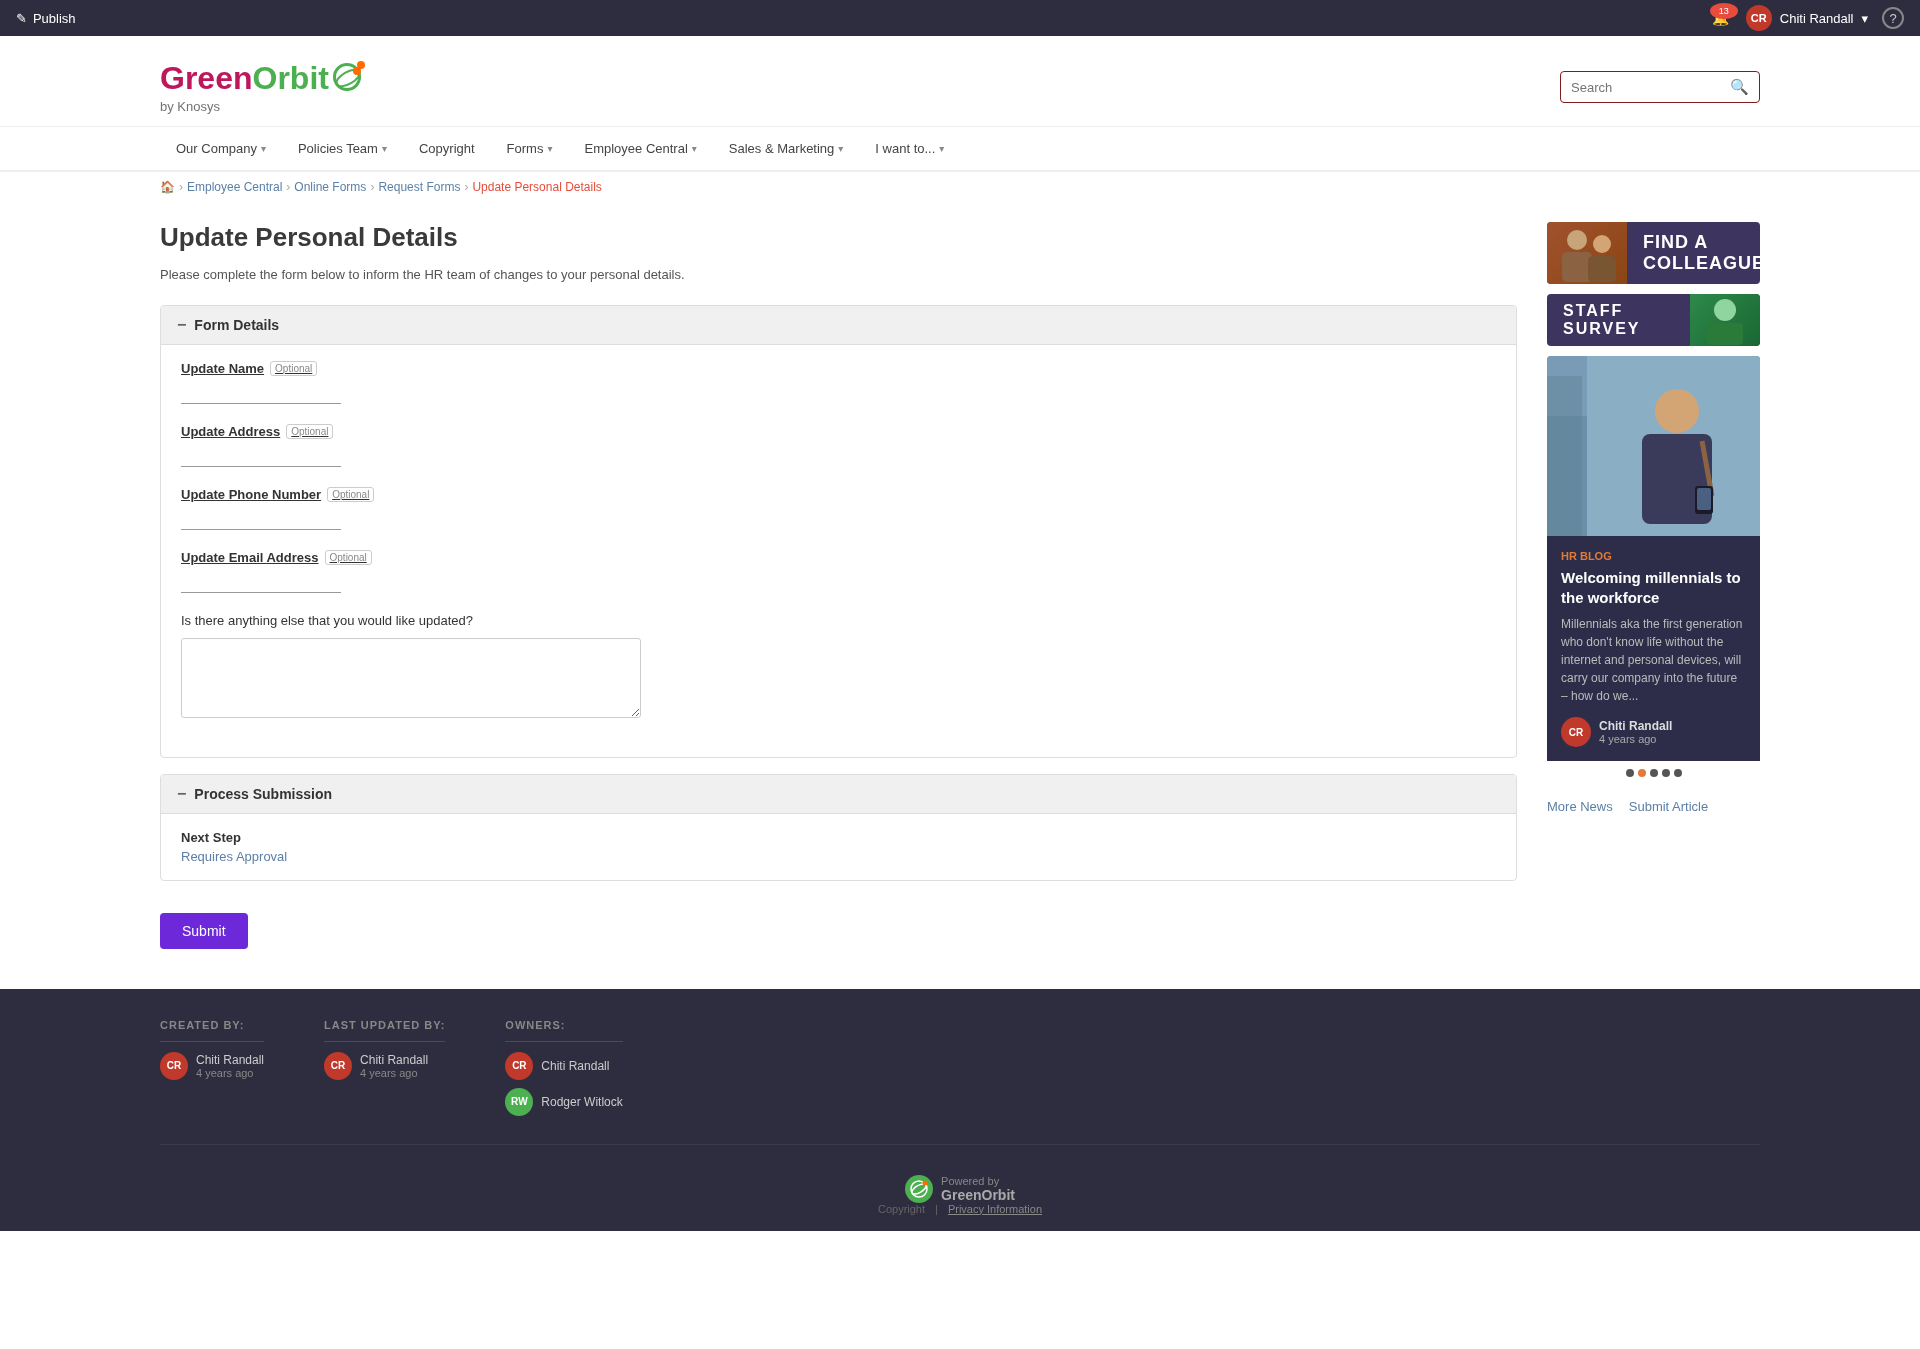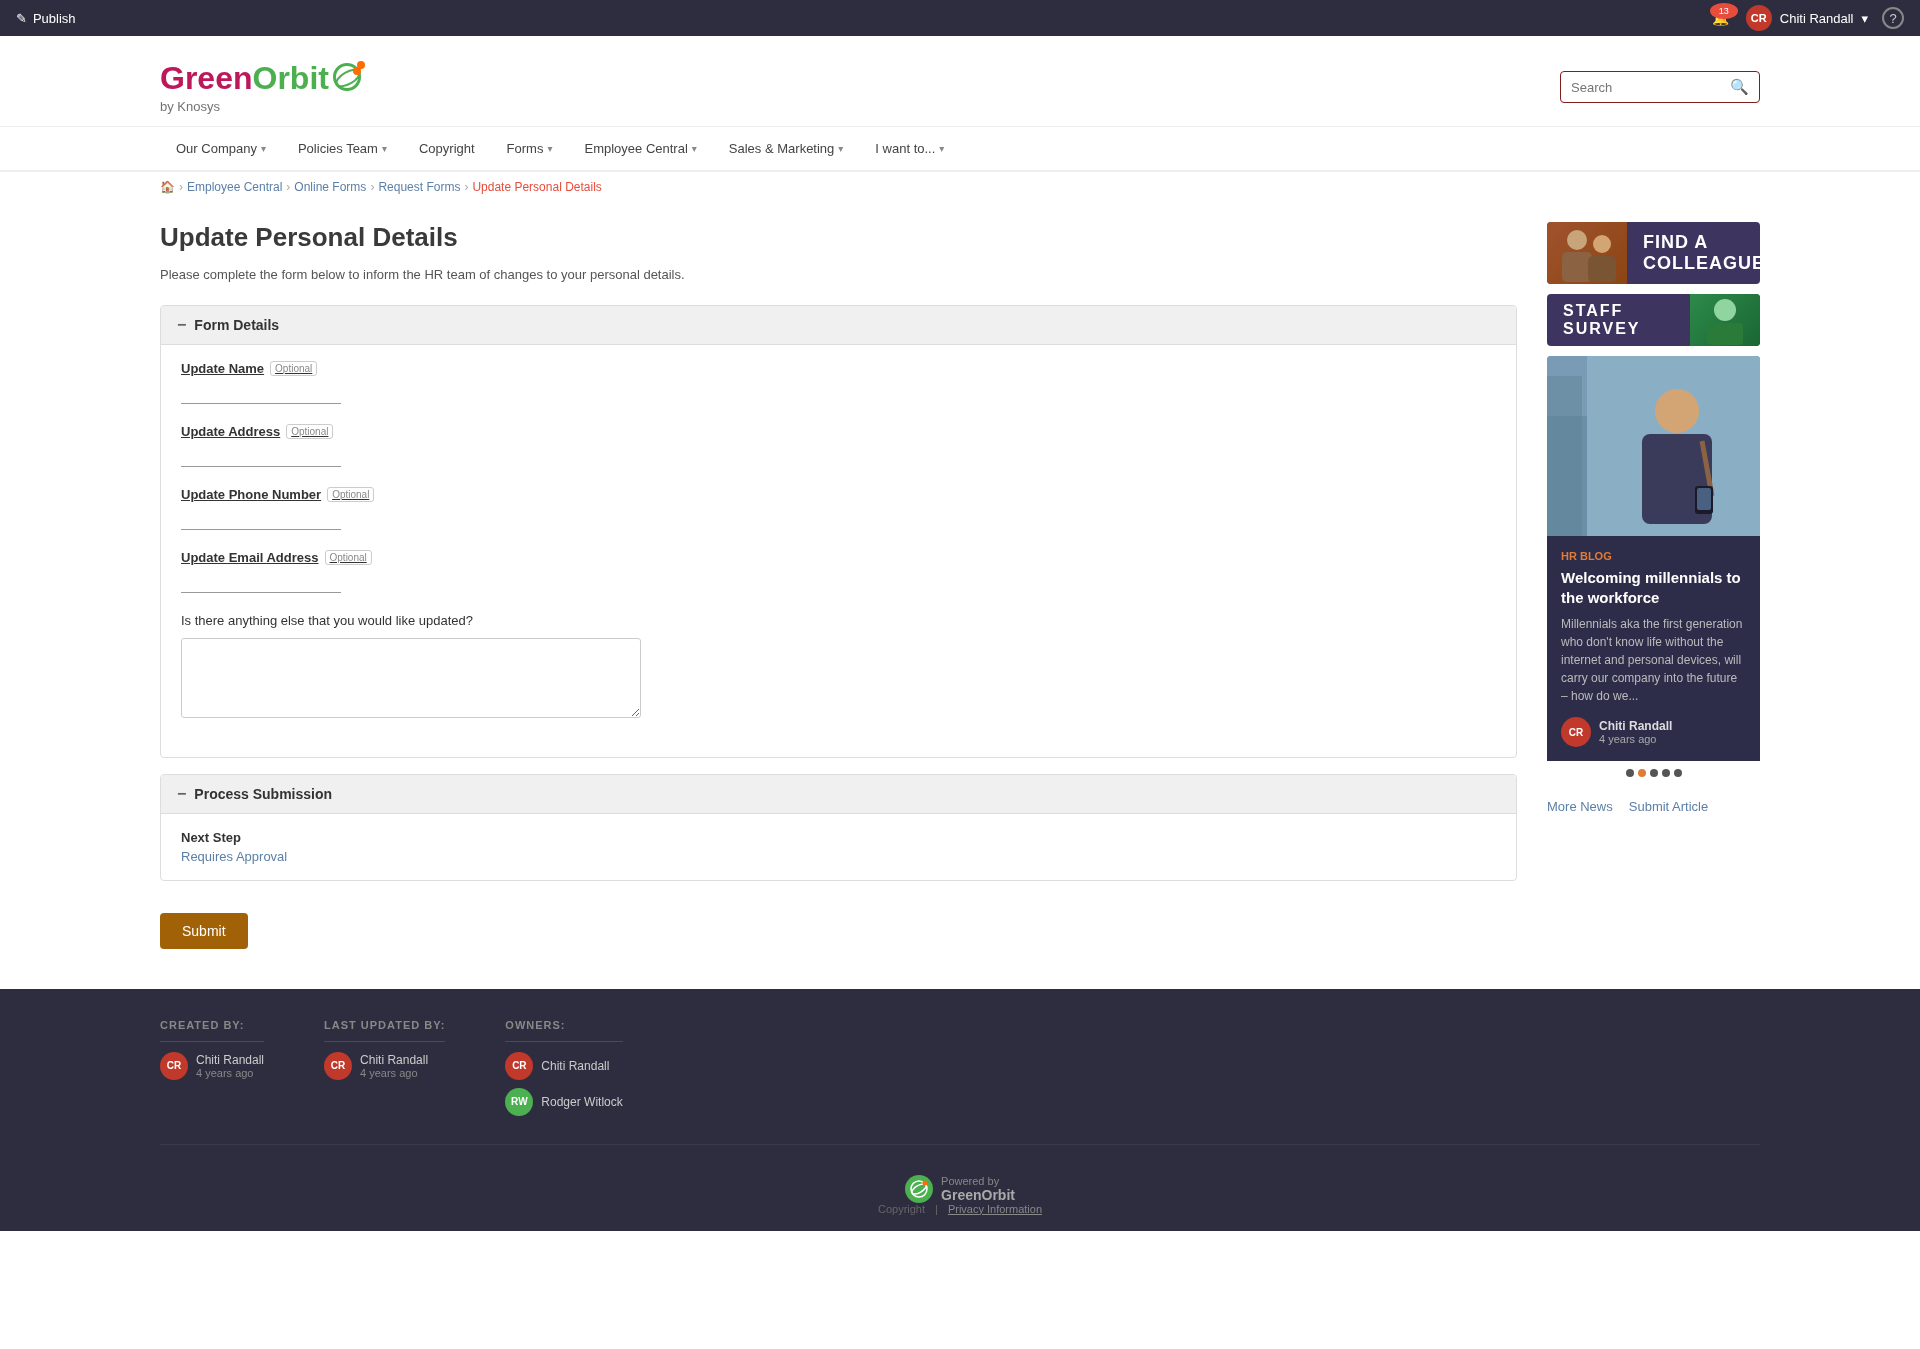--- a/index.html
+++ b/index.html
@@ -192,21 +192,21 @@
     .textarea-label {
       font-size: 13px; color: #333; margin-bottom: 4px;
     }
 
     
     .next-step-label { font-size: 13px; font-weight: bold; color: #333; margin-bottom: 4px; }
     .requires-approval { font-size: 13px; color: #5b7fa6; }
 
     
     .submit-btn {
-      background: #a16207;
+      background: #6d28d9;
       color: #fff;
       border: none;
       padding: 10px 22px;
       font-size: 14px;
       border-radius: 4px;
       cursor: pointer;
       margin-top: 16px;
     }
 
     

